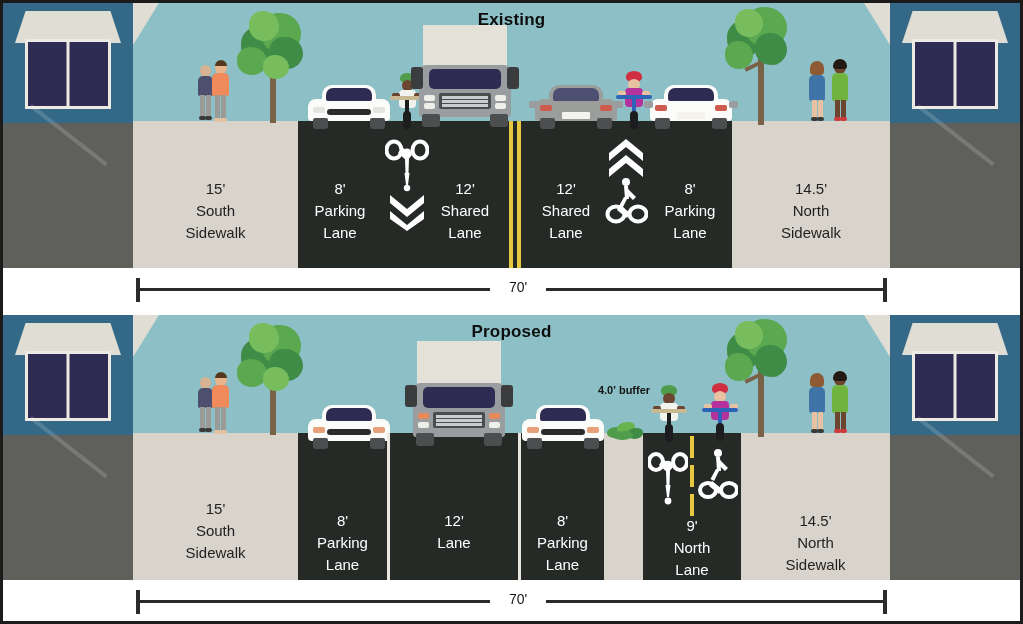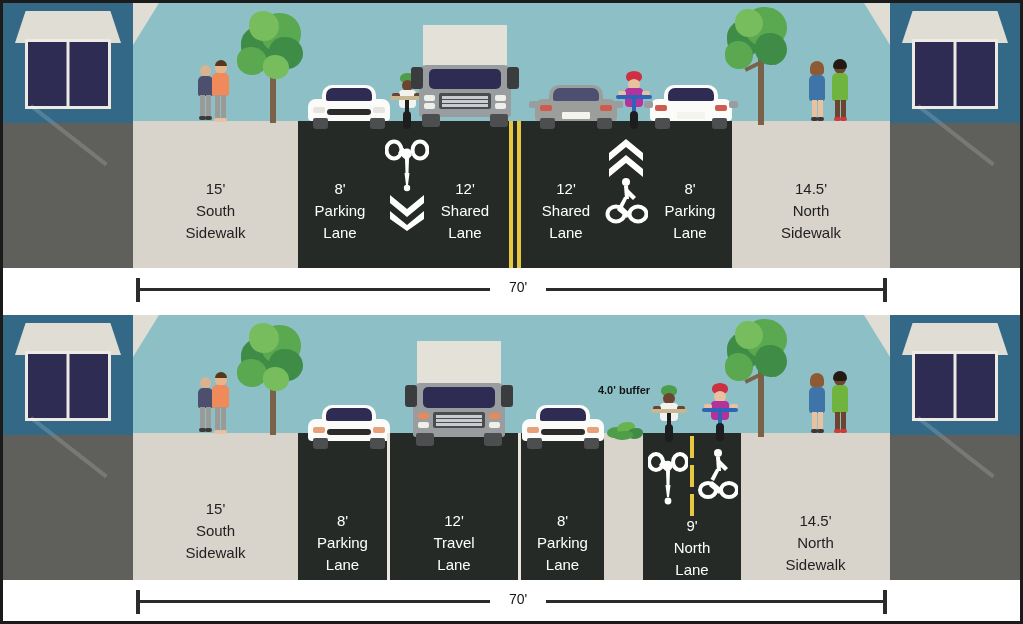--- a/index.html
+++ b/index.html
@@ -333,20 +333,21 @@
         <span class="dim">8'</span>
         <span class="dim">Parking</span>
         <span class="dim">Lane</span>
       </div>
       <div class="walklabel" style="left:729px;top:175px;width:158px;">
         <span class="dim">14.5'</span>
         <span class="dim">North</span>
         <span class="dim">Sidewalk</span>
       </div>
 
+      <div class="paneltitle">Existing</div>
     </div>
 
     <div class="dimbar" style="top:265px;">
       <div class="dimline" style="left:135px;width:355px;"></div>
       <div class="dimline" style="left:535px;width:349px;"></div>
       <div class="dimtick" style="left:133px;"></div>
       <div class="dimtick" style="left:880px;"></div>
       <div class="dimtext" style="left:487px;width:46px;">70'</div>
     </div>
   </div>
@@ -553,39 +554,39 @@
         <span class="dim">South</span>
         <span class="dim">Sidewalk</span>
       </div>
       <div class="lanelabel" style="left:295px;top:195px;width:89px;">
         <span class="dim">8'</span>
         <span class="dim">Parking</span>
         <span class="dim">Lane</span>
       </div>
       <div class="lanelabel" style="left:387px;top:195px;width:128px;">
         <span class="dim">12'</span>
-        <span class="dim">Travel</span>
         <span class="dim">Lane</span>
       </div>
       <div class="lanelabel" style="left:518px;top:195px;width:83px;">
         <span class="dim">8'</span>
         <span class="dim">Parking</span>
         <span class="dim">Lane</span>
       </div>
       <div class="lanelabel" style="left:640px;top:200px;width:98px;">
         <span class="dim">9'</span>
         <span class="dim">North</span>
         <span class="dim">Lane</span>
       </div>
       <div class="walklabel" style="left:738px;top:195px;width:149px;">
         <span class="dim">14.5'</span>
         <span class="dim">North</span>
         <span class="dim">Sidewalk</span>
       </div>
 
+      <div class="paneltitle">Proposed</div>
     </div>
 
     <div class="dimbar" style="top:265px;">
       <div class="dimline" style="left:135px;width:355px;"></div>
       <div class="dimline" style="left:535px;width:349px;"></div>
       <div class="dimtick" style="left:133px;"></div>
       <div class="dimtick" style="left:880px;"></div>
       <div class="dimtext" style="left:487px;width:46px;">70'</div>
     </div>
   </div>

